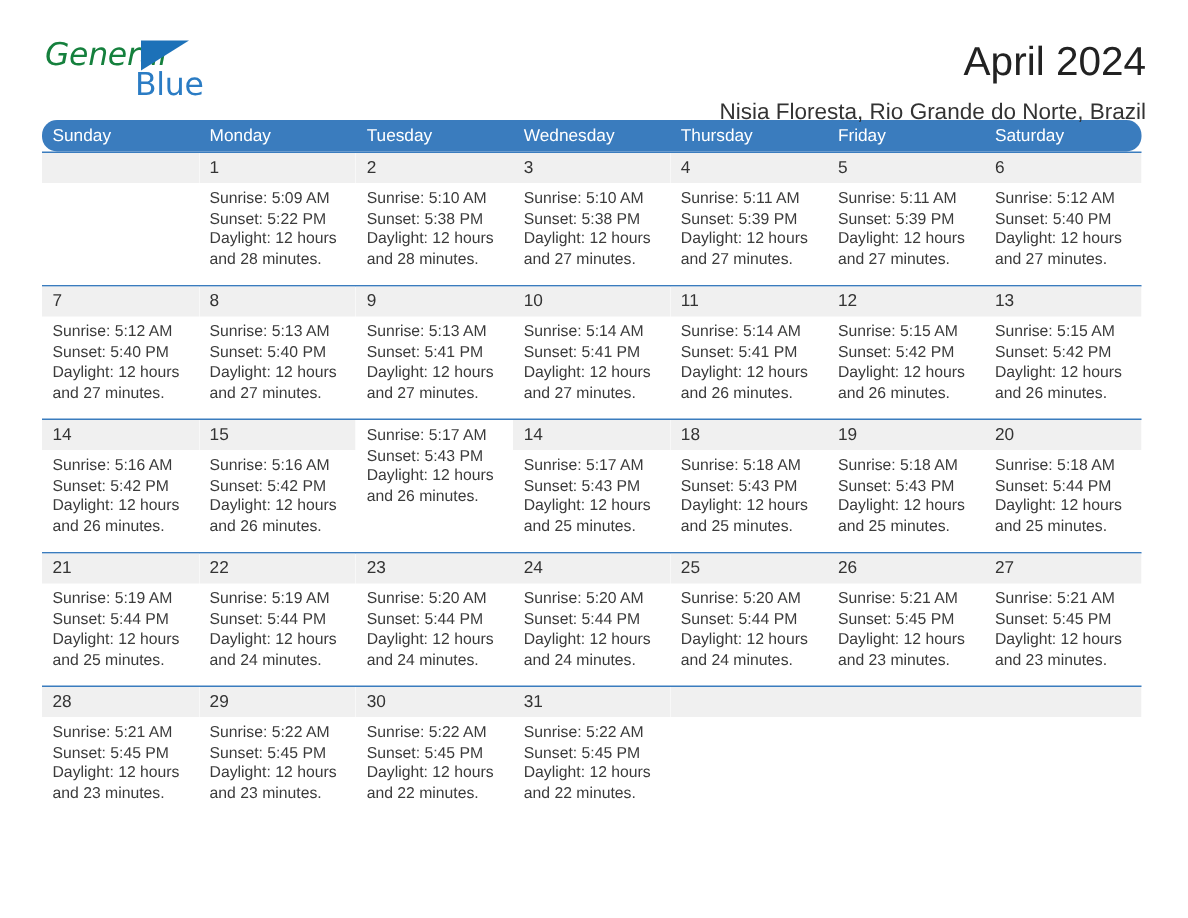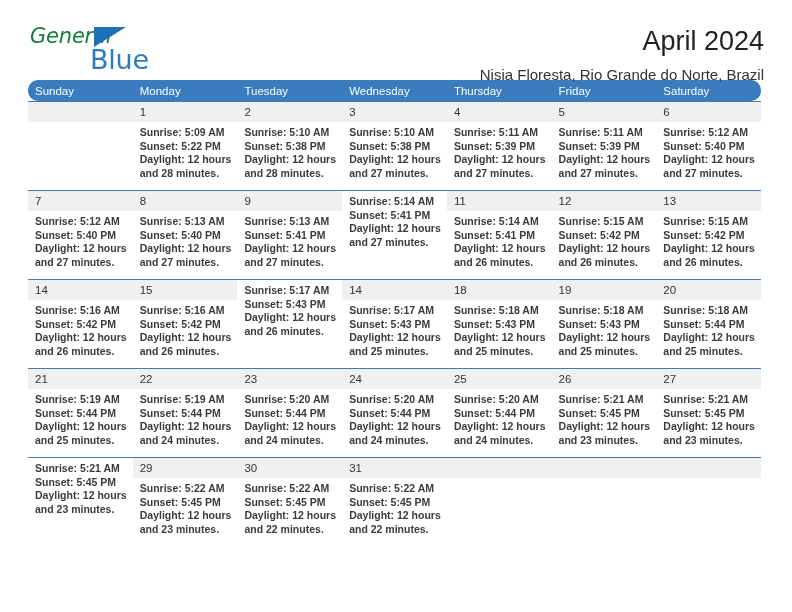--- a/index.html
+++ b/index.html
@@ -44,21 +44,21 @@
     font-size: 21px;
     letter-spacing: -0.2px;
     color: #15803d;
     font-family: "DejaVu Sans", sans-serif;
     font-style: italic;
   }
   .logo-blue {
     position: absolute;
     left: 62px;
     top: 20px;
-    font-size: 27px;
+    font-size: 21px;
     letter-spacing: -0.2px;
     color: #2b7cc4;
     font-family: "DejaVu Sans", sans-serif;
   }
   .logo-triangle {
     position: absolute;
     left: 66px;
     top: 3px;
     width: 0;
     height: 0;
@@ -127,21 +127,20 @@
     padding: 0px 0 0 7px;
     font-size: 11.5px;
     line-height: 20px;
     color: #333333;
   }
   .day-detail {
     padding: 4px 6px 0 7px;
     font-size: 10.5px;
     line-height: 13.6px;
     color: #3b3b3b;
-    font-weight: bold;
   }
   .day-detail div {
     white-space: nowrap;
   }
   .day-cell.empty .day-number-band { background: #f0f0f0; }
 </style>
 </head>
 <body>
 
 <div class="page">
@@ -253,20 +252,21 @@
           <div class="day-cell">
             <div class="day-number-band">9</div>
             <div class="day-detail">
               <div>Sunrise: 5:13 AM</div>
               <div>Sunset: 5:41 PM</div>
               <div>Daylight: 12 hours</div>
               <div>and 27 minutes.</div>
             </div>
           </div>
           <div class="day-cell">
+            <div class="day-number-band">10</div>
             <div class="day-detail">
               <div>Sunrise: 5:14 AM</div>
               <div>Sunset: 5:41 PM</div>
               <div>Daylight: 12 hours</div>
               <div>and 27 minutes.</div>
             </div>
           </div>
           <div class="day-cell">
             <div class="day-number-band">11</div>
             <div class="day-detail">
@@ -419,20 +419,21 @@
             <div class="day-detail">
               <div>Sunrise: 5:21 AM</div>
               <div>Sunset: 5:45 PM</div>
               <div>Daylight: 12 hours</div>
               <div>and 23 minutes.</div>
             </div>
           </div>
         </div>
         <div class="week-row last">
           <div class="day-cell">
+            <div class="day-number-band">28</div>
             <div class="day-detail">
               <div>Sunrise: 5:21 AM</div>
               <div>Sunset: 5:45 PM</div>
               <div>Daylight: 12 hours</div>
               <div>and 23 minutes.</div>
             </div>
           </div>
           <div class="day-cell">
             <div class="day-number-band">29</div>
             <div class="day-detail">

